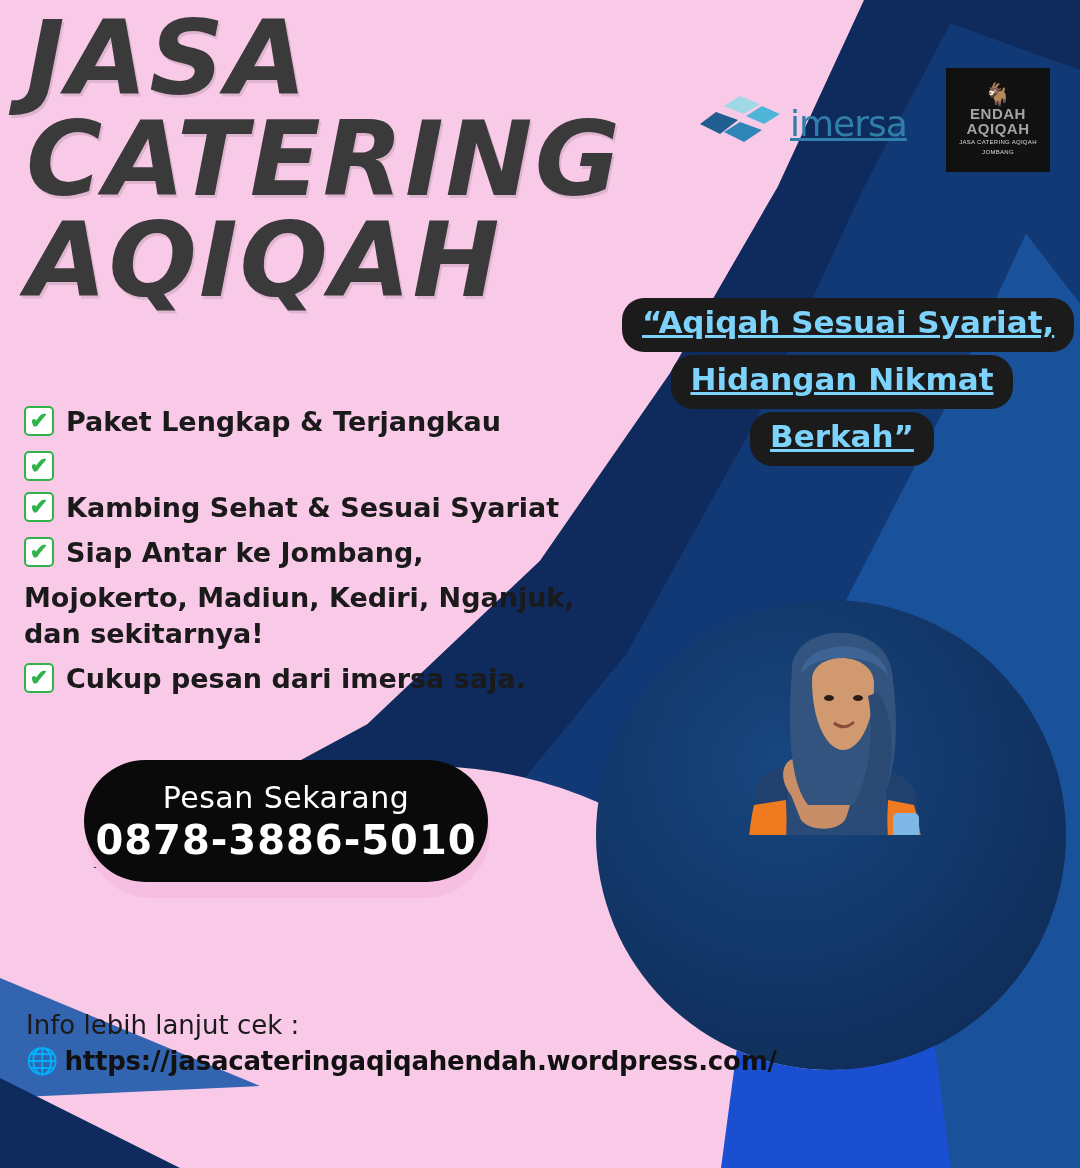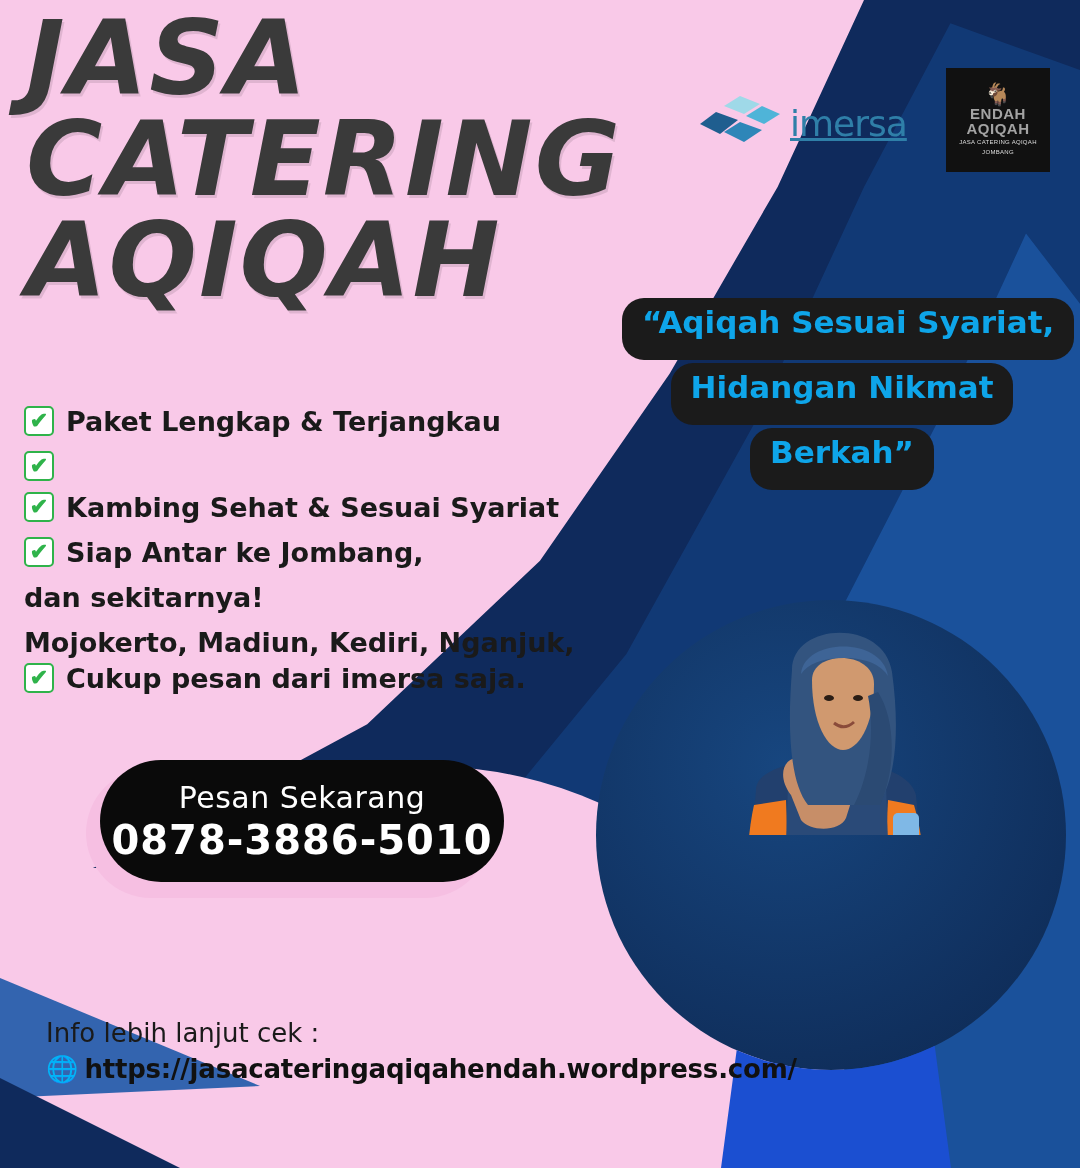--- a/index.html
+++ b/index.html
@@ -121,28 +121,29 @@
   .quote-wrap {
     position: absolute;
     left: 622px; top: 298px;
     z-index: 8;
     width: 440px;
     text-align: center;
   }
   .quote-line {
     display: inline-block;
     background: #1b1b1b;
-    color: #0ea5e9;
+    color: #7dd3fc;
     font-family: "DejaVu Sans", sans-serif;
     font-weight: 700;
     font-size: 31px;
-    padding: 6px 20px 20px;
+    padding: 6px 20px 12px;
     border-radius: 22px;
     margin-bottom: 3px;
     white-space: nowrap;
+    text-decoration: underline;
   }
 
   
   .features {
     position: absolute;
     left: 24px; top: 404px;
     width: 600px;
     z-index: 6;
   }
   .feat-row {
@@ -184,21 +185,21 @@
   .cta-outer {
     position: absolute;
     left: 86px; top: 768px;
     width: 404px; height: 130px;
     background: #f6bfe2;
     border-radius: 65px;
     z-index: 7;
   }
   .cta-inner {
     position: absolute;
-    left: 100px; top: 760px;
+    left: 84px; top: 760px;
     width: 404px; height: 122px;
     background: #0a0a0a;
     border-radius: 61px;
     z-index: 8;
     display: flex;
     flex-direction: column;
     align-items: center;
     justify-content: center;
   }
   .cta-label {
@@ -212,23 +213,22 @@
     font-size: 40px;
     font-weight: 700;
     font-family: "DejaVu Sans", sans-serif;
     letter-spacing: 1px;
     margin-top: 2px;
   }
 
   
   .footer {
     position: absolute;
-    left: 26px; bottom: 84px;
+    left: 26px; bottom: 92px;
     z-index: 9;
-    margin-left: 20px;
   }
   .footer-label {
     font-family: "DejaVu Sans", sans-serif;
     font-size: 26px;
     color: #1a1a1a;
     margin-bottom: 6px;
   }
   .footer-link-row {
     display: flex; align-items: center;
   }
@@ -356,22 +356,22 @@
       <span class="check">✔</span>
     </div>
     <div class="feat-row">
       <span class="check">✔</span>
       <span class="feat-text">Kambing Sehat &amp; Sesuai Syariat</span>
     </div>
     <div class="feat-row">
       <span class="check">✔</span>
       <span class="feat-text">Siap Antar ke Jombang,</span>
     </div>
+    <div class="feat-cont">Mojokerto, Madiun, Kediri, Nganjuk,</div>
     <div class="feat-cont" style="margin-bottom:9px">dan sekitarnya!</div>
-    <div class="feat-cont">Mojokerto, Madiun, Kediri, Nganjuk,</div>
     <div class="feat-row">
       <span class="check">✔</span>
       <span class="feat-text">Cukup pesan dari imersa saja.</span>
     </div>
   </div>
 
   <div class="cta-outer"></div>
   <div class="cta-inner">
     <span class="cta-label">Pesan Sekarang</span>
     <span class="cta-phone">0878-3886-5010</span>

